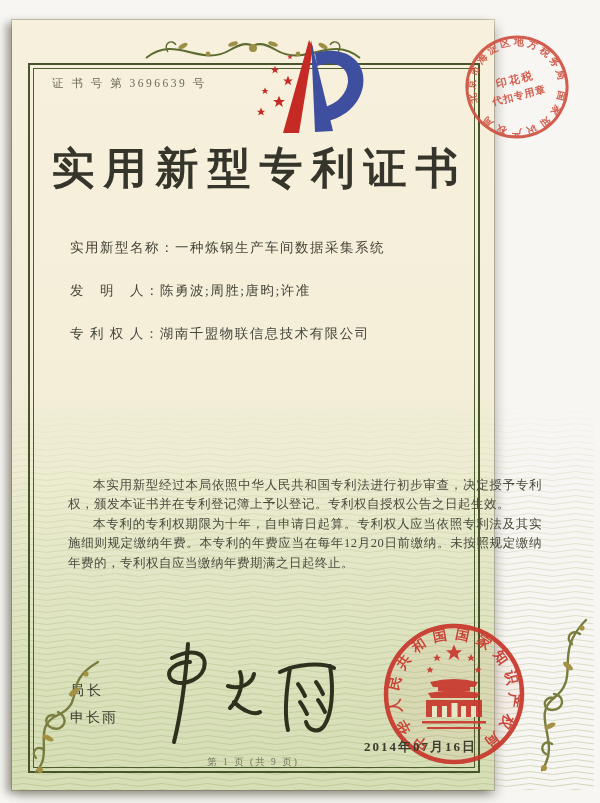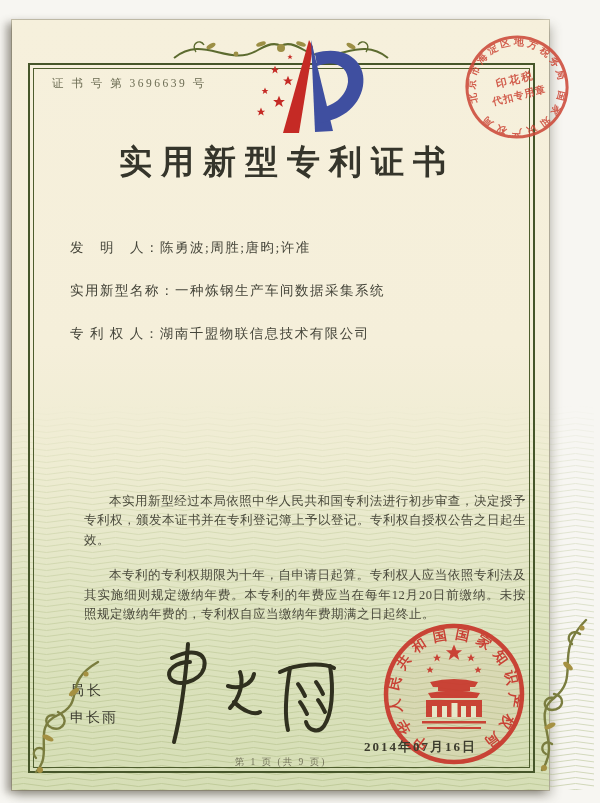--- a/index.html
+++ b/index.html
@@ -2,52 +2,52 @@
 <html><head>
 <meta charset="utf-8">
 <style>
   html,body{margin:0;padding:0;}
   body{
     width:600px;height:803px;overflow:hidden;position:relative;
     background:#f7f6f2;
     font-family:"Liberation Serif","DejaVu Serif",serif;
   }
   .paper{
-    position:absolute;left:12px;top:20px;width:537px;height:770px;
+    position:absolute;left:12px;top:20px;width:482px;height:770px;
     background:linear-gradient(180deg,#f6f0dc 0%,#f5efda 42%,#eeecd2 58%,#e3e6c6 72%,#dae1bb 86%,#d6deb6 100%);
     box-shadow:-6px 3px 8px rgba(70,65,50,.45), 3px 6px 10px rgba(70,65,50,.3), 0 0 0 1px #cfcab6;
   }
   .waves{position:absolute;left:0;top:0;z-index:0;pointer-events:none;}
   .frame{
     position:absolute;left:21px;top:48px;right:19px;bottom:22px;
     border:1px solid #4e5d2e;
     outline:2px solid #46562a;
     outline-offset:3px;
     z-index:1;
   }
   .cert-no{
     position:absolute;left:40px;top:56px;z-index:2;
     font-size:11.5px;color:#6b6b52;letter-spacing:2.5px;
   }
   .logo{position:absolute;left:236px;top:16px;z-index:2;}
   .tax-stamp{position:absolute;left:444px;top:6px;z-index:3;opacity:.88;}
   .doc-title{
     position:absolute;left:4px;right:0;top:120px;z-index:2;
-    text-align:center;font-size:33px;font-weight:600;color:#35352b;
+    text-align:center;font-size:43px;font-weight:600;color:#35352b;
     letter-spacing:9px;text-indent:9px;
   }
   .fields{position:absolute;left:58px;top:218px;right:40px;z-index:2;}
   .field-row{
     font-size:13.5px;line-height:20px;margin-bottom:23px;
     color:#45453a;letter-spacing:1.5px;white-space:nowrap;
   }
   .field-row .lbl{color:#45453a;}
   .paras{position:absolute;left:56px;top:456px;width:474px;z-index:2;}
   .paras p{
-    margin:16px;font-size:12.5px;line-height:19.4px;color:#4a4a3c;
+    margin:0;font-size:12.5px;line-height:19.4px;color:#4a4a3c;
     text-align:justify;text-indent:2em;letter-spacing:.5px;
   }
   .signer{position:absolute;left:58px;top:662px;z-index:2;color:#3a3a2e;}
   .signer .s-title{font-size:14px;letter-spacing:3px;margin-bottom:9px;}
   .signer .s-name{font-size:14px;letter-spacing:2px;}
   .signature{position:absolute;left:100px;top:618px;z-index:2;}
   .seal{position:absolute;left:368px;top:600px;z-index:2;opacity:.92;}
   .seal-date{
     position:absolute;left:352px;top:718px;z-index:3;
     font-size:13px;color:#3c3c2e;letter-spacing:2px;font-weight:600;
@@ -131,24 +131,24 @@
       </text>
       <text x="61" y="57" text-anchor="middle" font-size="11" font-weight="bold" letter-spacing="2">印花税</text>
       <text x="61" y="73" text-anchor="middle" font-size="10" font-weight="bold" letter-spacing="1">代扣专用章</text>
     </g>
   </svg>
 
   <div class="doc-title">实用新型专利证书</div>
 
   <div class="fields">
     <div class="field-row">
-      <span class="lbl">发　明　人：</span><span class="val">陈勇波;周胜;唐昀;许准</span>
+      <span class="lbl">实用新型名称：</span><span class="val">一种炼钢生产车间数据采集系统</span>
     </div>
     <div class="field-row">
-      <span class="lbl">实用新型名称：</span><span class="val">一种炼钢生产车间数据采集系统</span>
+      <span class="lbl">发　明　人：</span><span class="val">陈勇波;周胜;唐昀;许准</span>
     </div>
     <div class="field-row">
       <span class="lbl">专 利 权 人：</span><span class="val">湖南千盟物联信息技术有限公司</span>
     </div>
   </div>
 
   <div class="paras">
     <p>本实用新型经过本局依照中华人民共和国专利法进行初步审查，决定授予专利权，颁发本证书并在专利登记簿上予以登记。专利权自授权公告之日起生效。</p>
     <p>本专利的专利权期限为十年，自申请日起算。专利权人应当依照专利法及其实施细则规定缴纳年费。本专利的年费应当在每年12月20日前缴纳。未按照规定缴纳年费的，专利权自应当缴纳年费期满之日起终止。</p>
   </div>

